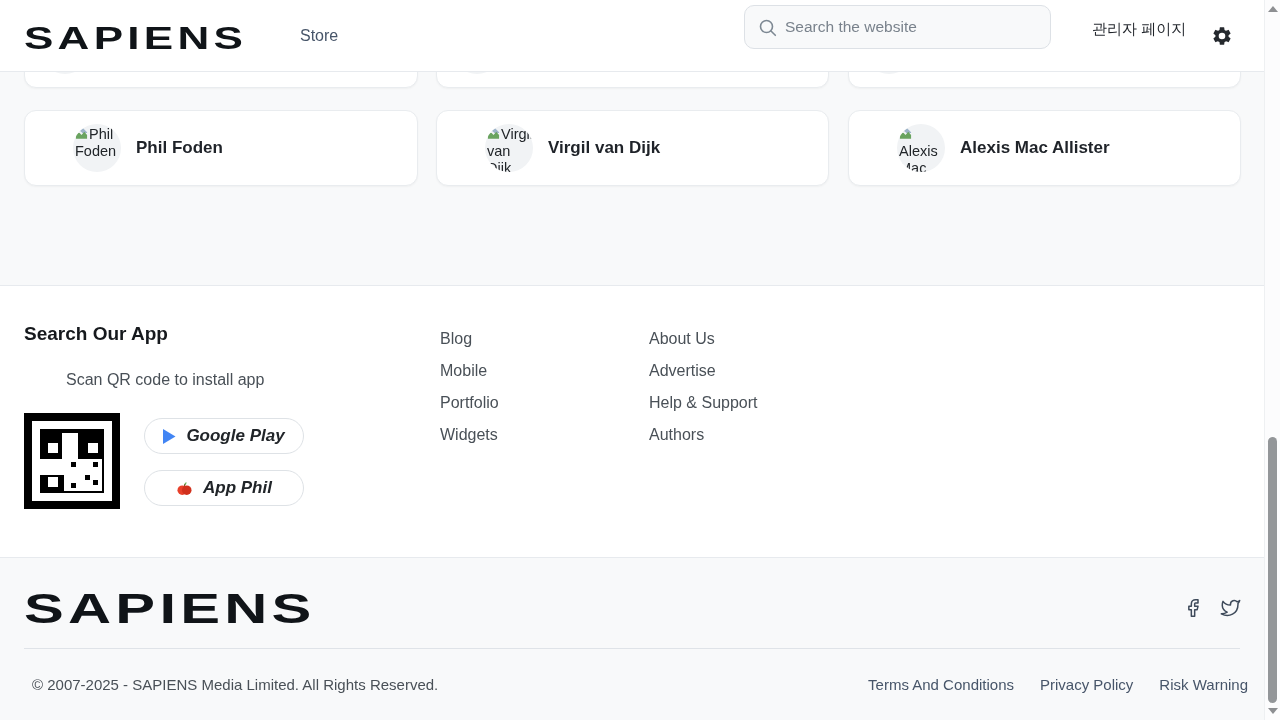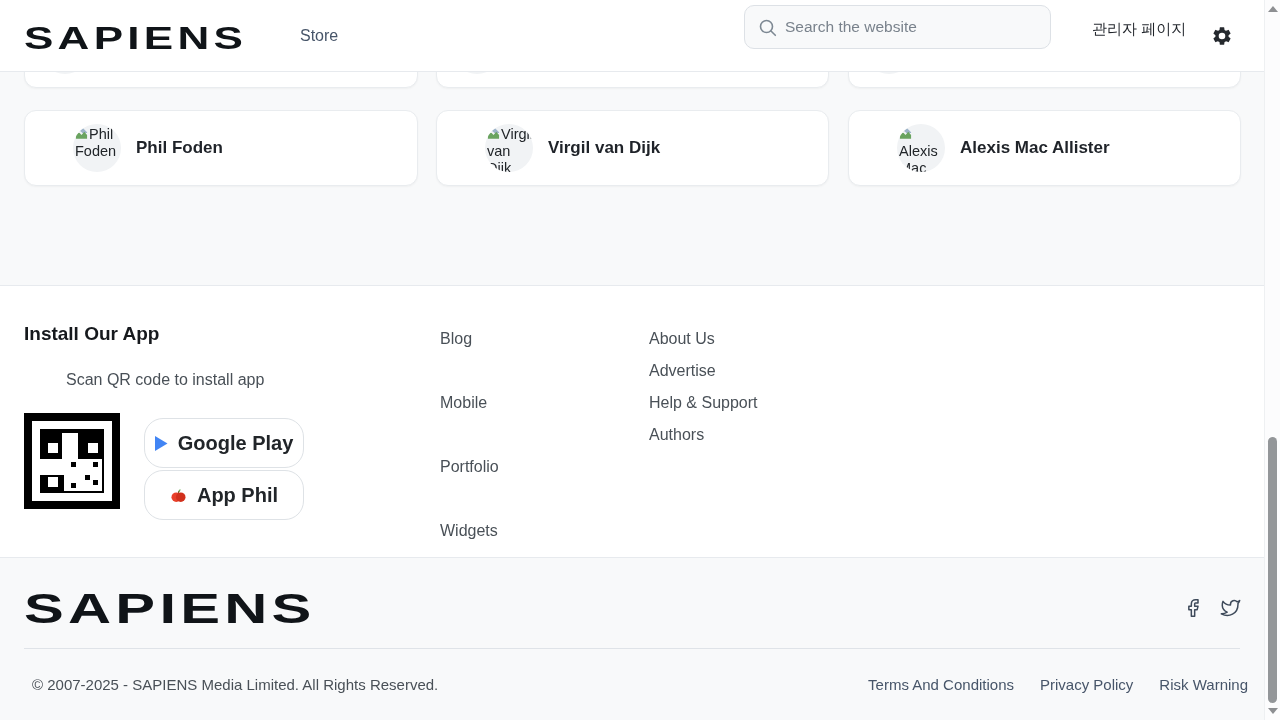--- a/index.html
+++ b/index.html
@@ -39,27 +39,27 @@
             word-break:break-word; padding-top:2px; padding-left:2px; }
   .avatar svg { vertical-align:-1px; margin-right:1px; }
   .card-title { margin-left:15px; font-size:17px; font-weight:600; color:#1f2329; }
 
   
   .footer-main { position:absolute; top:285px; left:0; width:1280px; height:272px;
                  background:#fff; border-top:1px solid #e7eaee; }
   .install-title { position:absolute; left:24px; top:37px; font-size:19px; font-weight:700; color:#16191d; }
   .install-sub { position:absolute; left:24px; top:85px; font-size:16px; color:#495057;margin-left:42px; }
   .qr { position:absolute; left:24px; top:127px; width:96px; height:96px; }
-  .store-btn { position:absolute; left:144px; width:160px; height:50px; background:#fff;
+  .store-btn { position:absolute; left:144px; width:160px; height:36px; background:#fff;
                border:1px solid #dee2e6; border-radius:19px; display:flex; align-items:center;
-               justify-content:center; gap:10px; font-size:20px; font-weight:600; color:#212529;
-               cursor:pointer; font-family:"Liberation Sans", sans-serif; }
+               justify-content:center; gap:10px; font-size:17px; font-weight:600; color:#212529;
+               cursor:pointer; font-family:"Liberation Sans", sans-serif;font-style:italic; }
   .btn-gp { top:132px; } .btn-as { top:184px; }
   .links-col { position:absolute; top:44px; display:flex; flex-direction:column; }
-  .col1 { left:440px;gap:32px; } .col2 { left:649px; }
+  .col1 { left:440px; } .col2 { left:649px; }
   .links-col a { display:block; height:32px; font-size:16px; color:#495057; text-decoration:none; cursor:pointer; }
 
   
   .footer-bottom { position:absolute; top:557px; left:0; width:1280px; height:163px;
                    background:#f8f9fa; border-top:1px solid #e7eaee; }
   .footer-bottom .logo { position:absolute; left:24px; top:27px; font-size:42px; letter-spacing:3px; }
   .social { position:absolute; right:40px; top:40px; display:flex; gap:17px; }
   .social a { display:block; width:20px; height:20px; cursor:pointer; }
   .fb-divider { position:absolute; top:90px; left:24px; width:1216px; border-top:1px solid #dfe3e8; }
   .legal-row { position:absolute; top:106px; left:32px; width:1216px; height:40px;
@@ -127,21 +127,21 @@
   </div>
   <div class="card row2 c3">
     <div class="avatar"><svg width="13" height="12" viewBox="0 0 14 12">
           <path d="M2 0 L9 0 L13 4 L13 5 L8 5 L6 3 L2 3 Z" fill="#9db3c8"></path>
           <path d="M1 4 L1 11 L13 11 L13 7 L10 3.5 L7 7 L5 5 Z" fill="#69a35f"></path>
         </svg><span>Alexis Mac Allister</span></div>
     <div class="card-title">Alexis Mac Allister</div>
   </div>
 
   <div class="footer-main">
-    <div class="install-title">Install Our App</div>
+    <div class="install-title">Search Our App</div>
     <div class="install-sub">Scan QR code to install app</div>
 
     <svg class="qr" viewBox="0 0 96 96">
       <rect x="0" y="0" width="96" height="96" fill="#000"></rect>
       <rect x="8" y="8" width="80" height="80" fill="#fff"></rect>
       <rect x="16" y="16" width="64" height="64" fill="#000"></rect>
       <rect x="38" y="20" width="16" height="26" fill="#fff"></rect>
       <rect x="24" y="30" width="10" height="10" fill="#fff"></rect>
       <rect x="64" y="30" width="10" height="10" fill="#fff"></rect>
       <rect x="16" y="46" width="26" height="16" fill="#fff"></rect>

